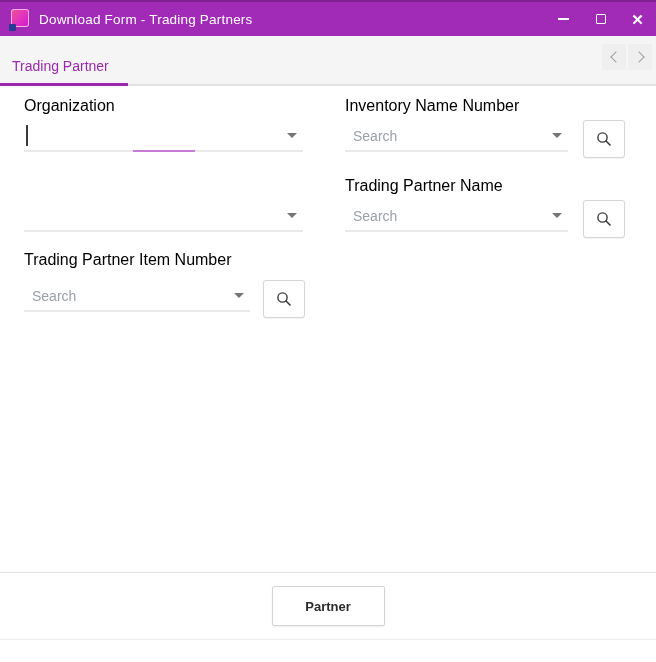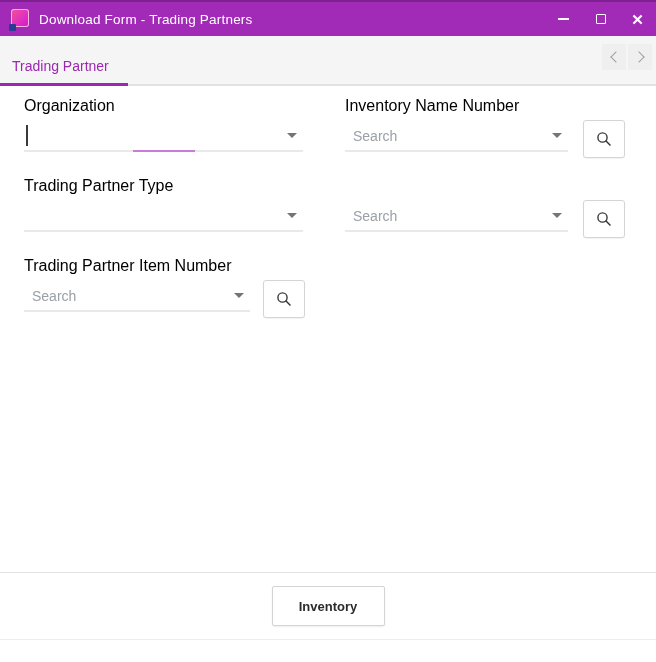--- a/index.html
+++ b/index.html
@@ -120,21 +120,21 @@
   .f1-label{left:24px;top:11px;}
   .f1-combo{left:24px;top:36px;width:279px;}
   .f2-label{left:345px;top:11px;}
   .f2-combo{left:345px;top:36px;width:223px;}
   .f2-search{left:583px;top:34px;}
   .f3-label{left:24px;top:91px;}
   .f3-combo{left:24px;top:116px;width:279px;}
   .f4-label{left:345px;top:91px;}
   .f4-combo{left:345px;top:116px;width:223px;}
   .f4-search{left:583px;top:114px;}
-  .f5-label{left:24px;top:171px;}
+  .f5-label{left:24px;top:165px;}
   .f5-combo{left:24px;top:196px;width:226px;}
   .f5-search{left:263px;top:194px;}
 
   
   .footer{
     flex:0 0 66px;height:66px;
     border-top:1px solid #e3e3e3;
     display:flex;align-items:center;justify-content:center;
     background:#ffffff;
   }
@@ -209,27 +209,27 @@
       <span class="dd-arrow"></span>
       <span class="underline"></span>
     </div>
     <button class="search-btn f2-search">
       <svg width="16" height="16" viewBox="0 0 16 16">
         <circle cx="6.5" cy="6.5" r="4.6" fill="none" stroke="#3a3a3a" stroke-width="1.4"></circle>
         <line x1="10" y1="10" x2="14" y2="14" stroke="#3a3a3a" stroke-width="1.6" stroke-linecap="round"></line>
       </svg>
     </button>
 
-    <div class="label field f3-label">Trading Partner Type</div>
     <div class="combo f3-combo">
       <input class="combo-input" type="text" placeholder="" style="">
       <span class="dd-arrow"></span>
       <span class="underline"></span>
     </div>
 
+    <div class="label field f4-label">Trading Partner Name</div>
     <div class="combo f4-combo">
       <input class="combo-input" type="text" placeholder="Search" style="">
       <span class="dd-arrow"></span>
       <span class="underline"></span>
     </div>
     <button class="search-btn f4-search">
       <svg width="16" height="16" viewBox="0 0 16 16">
         <circle cx="6.5" cy="6.5" r="4.6" fill="none" stroke="#3a3a3a" stroke-width="1.4"></circle>
         <line x1="10" y1="10" x2="14" y2="14" stroke="#3a3a3a" stroke-width="1.6" stroke-linecap="round"></line>
       </svg>
@@ -244,18 +244,18 @@
     <button class="search-btn f5-search">
       <svg width="16" height="16" viewBox="0 0 16 16">
         <circle cx="6.5" cy="6.5" r="4.6" fill="none" stroke="#3a3a3a" stroke-width="1.4"></circle>
         <line x1="10" y1="10" x2="14" y2="14" stroke="#3a3a3a" stroke-width="1.6" stroke-linecap="round"></line>
       </svg>
     </button>
 
   </div>
 
   <div class="footer">
-    <button class="footer-btn btn-download">Inventory</button>
+    <button class="footer-btn btn-download">Partner</button>
   </div>
 
   <div class="bottom-strip"></div>
 
 </div>
 
 </body></html>

